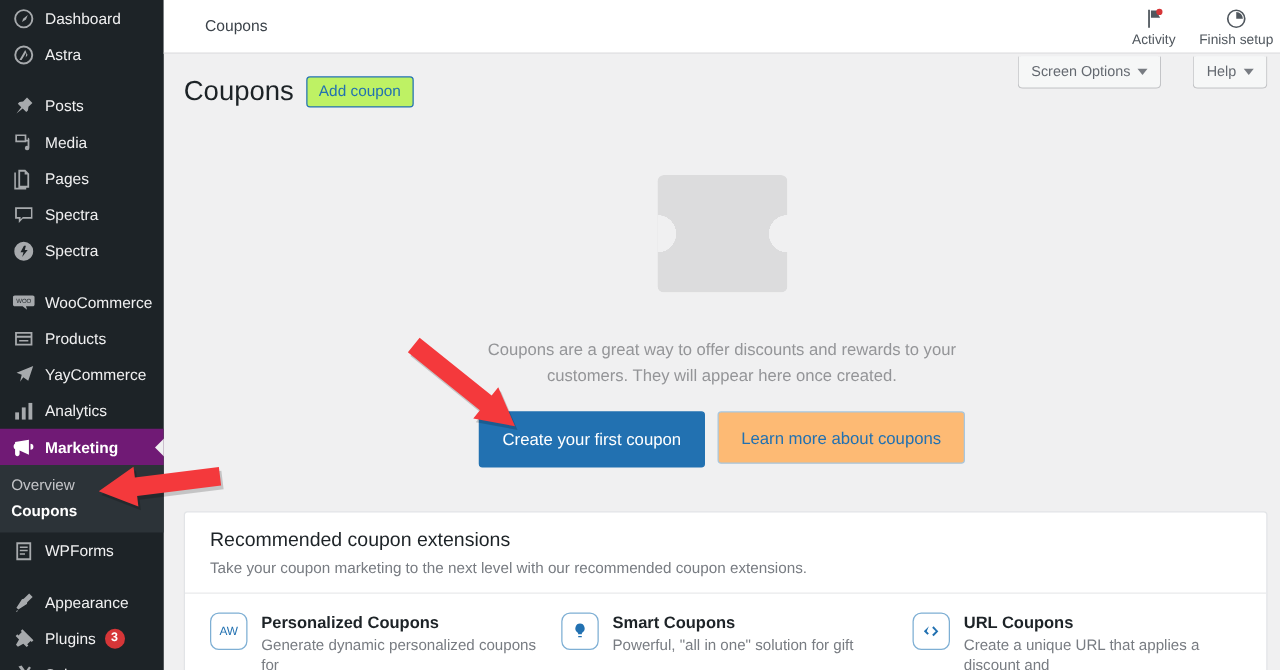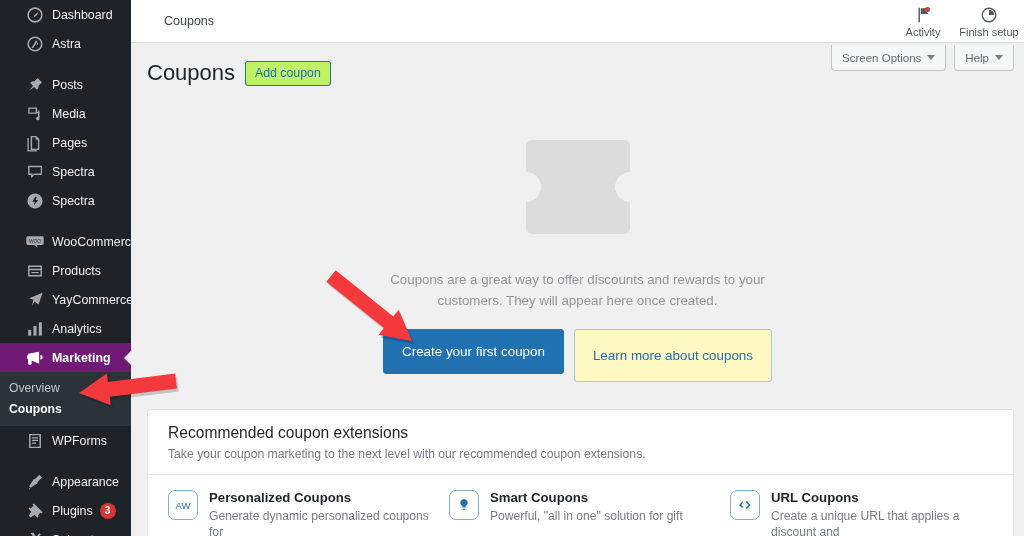--- a/index.html
+++ b/index.html
@@ -16,21 +16,21 @@
     position: absolute; left: 0; top: 0;
     width: 131px; height: 536px;
     background: #1d2327;
     color: #f0f0f1;
     overflow: hidden;
   }
   .menu-item {
     position: relative;
     display: flex; align-items: center;
     height: 29px;
-    padding-left: 25px;
+    padding-left: 9px;
     font-size: 12.4px;
     color: #f0f0f1;
     white-space: nowrap;
   }
   .menu-item .mi-ico {
     width: 20px; height: 20px;
     display: flex; align-items: center; justify-content: center;
     margin-right: 7px;
     flex: 0 0 20px;
     color: #a7aaad;
@@ -93,21 +93,21 @@
     font-size: 11px;
   }
   .ab-btn .ab-ico { position: relative; height: 18px; display: flex; align-items: center; }
   .ab-dot {
     position: absolute; right: 2px; top: 1px;
     width: 5px; height: 5px; border-radius: 50%;
     background: #d63638;
   }
 
   
-  .screen-meta { position: absolute; right: 10px; top: 45px; display: flex; gap: 8px; }
+  .screen-meta { position: absolute; right: 10px; top: 45px; display: flex; gap: 25px; }
   .meta-btn {
     height: 26px;
     display: flex; align-items: center; gap: 6px;
     padding: 0 10px;
     background: #f6f7f7;
     border: 1px solid #c3c4c7;
     border-top: none;
     border-radius: 0 0 4px 4px;
     font-size: 11.5px;
     color: #646970;
@@ -164,24 +164,24 @@
     height: 45px; min-width: 174px;
     display: flex; align-items: center; justify-content: center;
     padding: 0 18px;
     background: #2271b1;
     border: 1px solid #2271b1;
     border-radius: 3px;
     color: #fff;
     font-size: 13.4px;
   }
   .btn-secondary {
-    height: 53px; min-width: 195px;
+    height: 42px; min-width: 195px;
     display: flex; align-items: center; justify-content: center;
     padding: 17px 18px;
-    background: #fef9c3;
+    background: #fdba74;
     border: 1px solid #a7c6de;
     border-radius: 3px;
     color: #2271b1;
     font-size: 13.4px;
   }
 
   
   .ext-card {
     position: absolute; left: 147px; top: 409px;
     width: 867px; height: 145px;

